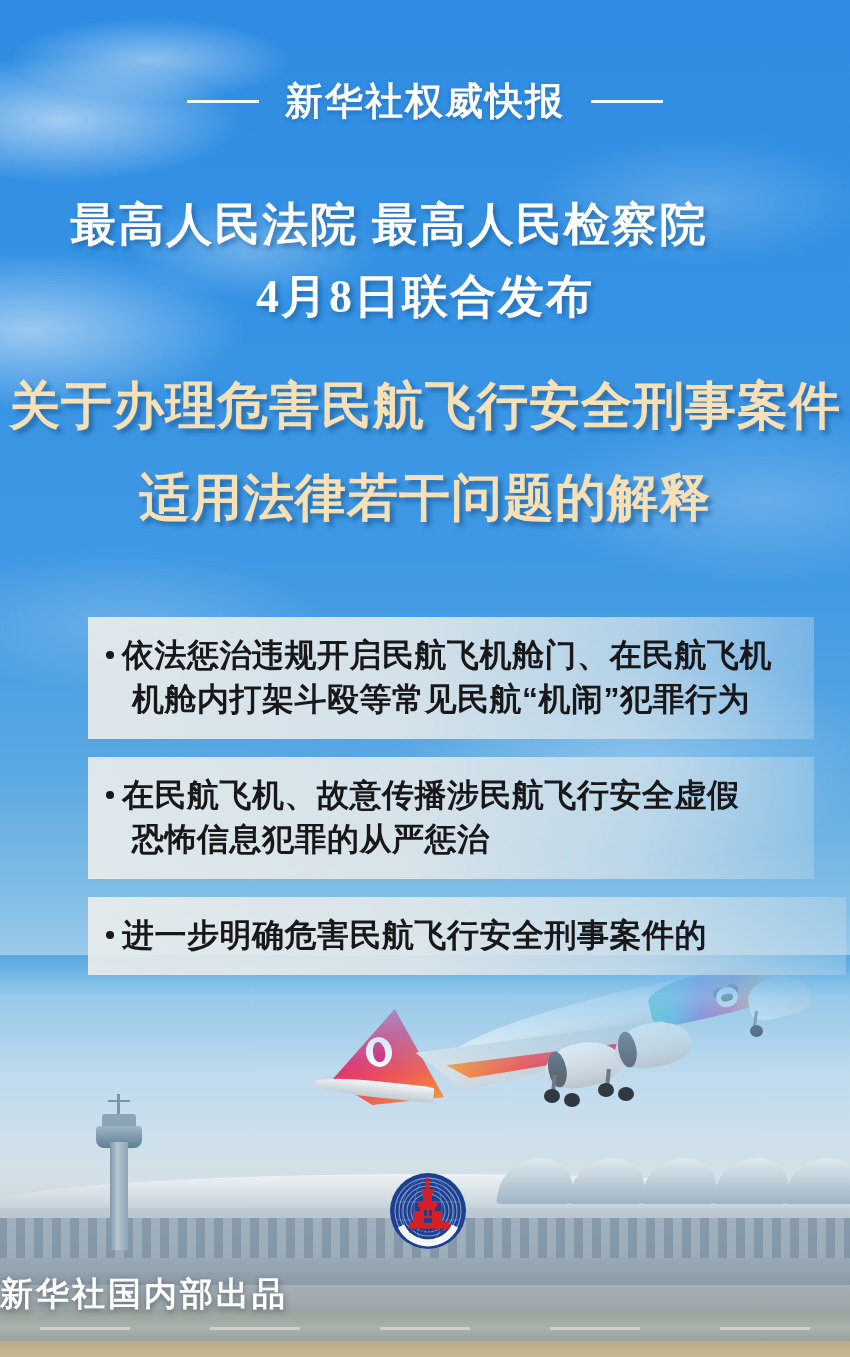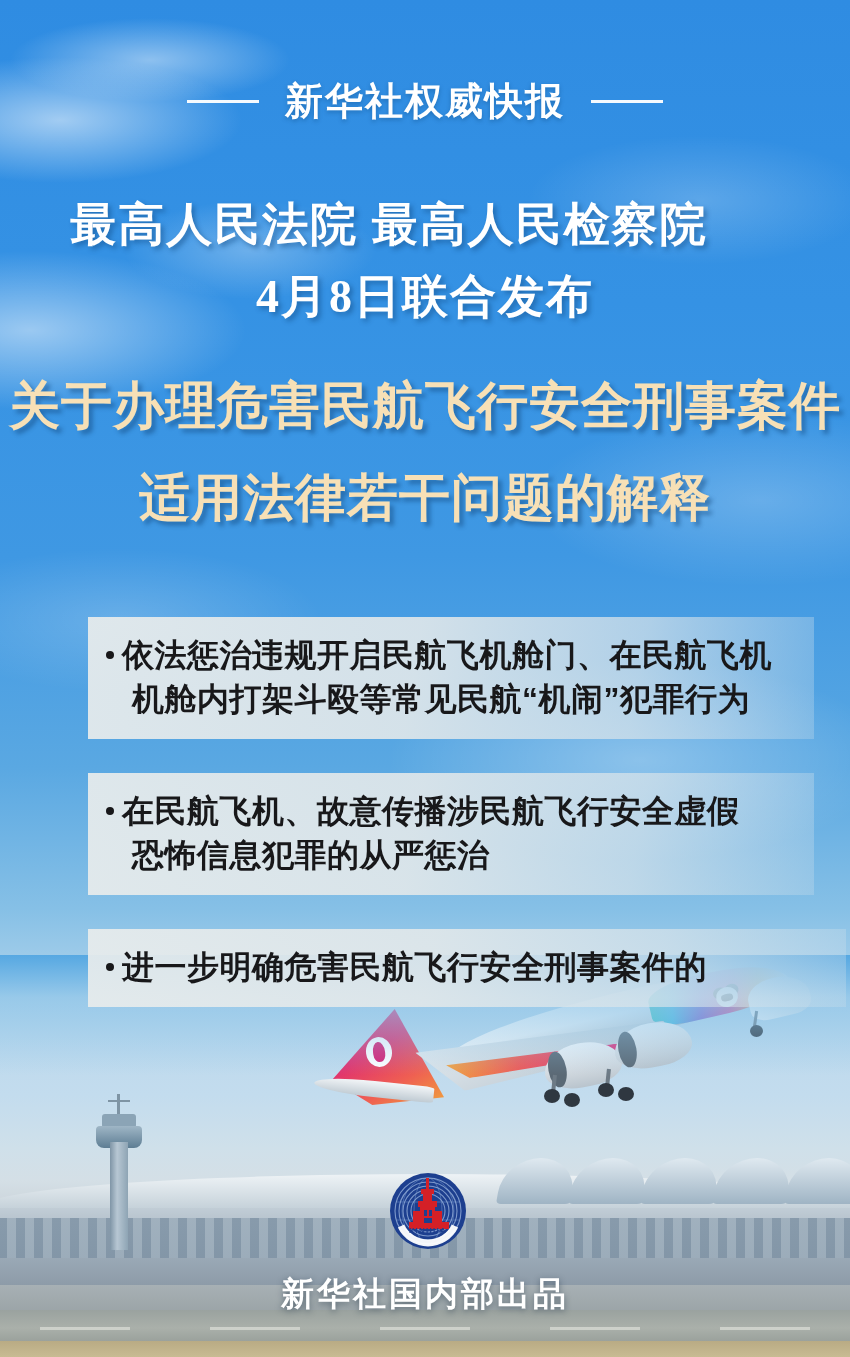--- a/index.html
+++ b/index.html
@@ -126,21 +126,21 @@
     position:absolute;left:0;width:850px;text-align:center;
     font-family:"Liberation Sans",sans-serif;font-weight:bold;
     color:#f7e0b6;letter-spacing:1px;
     text-shadow:4px 4px 4px rgba(14,62,112,.45);
   }
   .hl1{top:372px;font-size:51px;}
   .hl2{top:464px;font-size:51px;}
 
   .bullets{position:absolute;left:88px;top:617px;width:700px;}
   .bullet{
-    position:relative;margin-bottom:34px;padding:16px 20px 18px 18px;
+    position:relative;margin-bottom:18px;padding:16px 20px 18px 18px;
     background:linear-gradient(100deg,rgba(232,236,236,.93) 0%,rgba(226,232,234,.90) 45%,rgba(215,227,234,.72) 75%,rgba(205,223,235,.30) 100%);
   }
   .b1{width:688px;}
   .b2{width:688px;}
   .b3{width:720px;}
   .bullet .line{
     display:block;
     font-family:"Liberation Sans",sans-serif;font-weight:bold;
     font-size:32px;line-height:44px;color:#18181a;letter-spacing:.5px;
     white-space:nowrap;
@@ -148,21 +148,21 @@
   .bullet .line.first{text-indent:0;}
   .bullet .line.cont{padding-left:26px;}
   .dot{display:inline-block;width:8px;height:8px;background:#18181a;border-radius:50%;vertical-align:middle;margin:0 8px 6px 0;}
 
   
   .logo{
     position:absolute;left:389px;top:1172px;width:78px;height:78px;
   }
   .logo svg{display:block;}
   .footer-text{
-    position:absolute;left:0;top:1272px;width:850px;text-align:center;
+    position:absolute;left:0;top:1272px;width:850px;
     font-family:"Liberation Sans",sans-serif;font-weight:bold;
     font-size:33px;color:#ffffff;letter-spacing:3px;
     text-shadow:0 2px 6px rgba(20,40,60,.5);
   }
 </style>
 </head>
 <body>
 
 <div class="poster">
 

